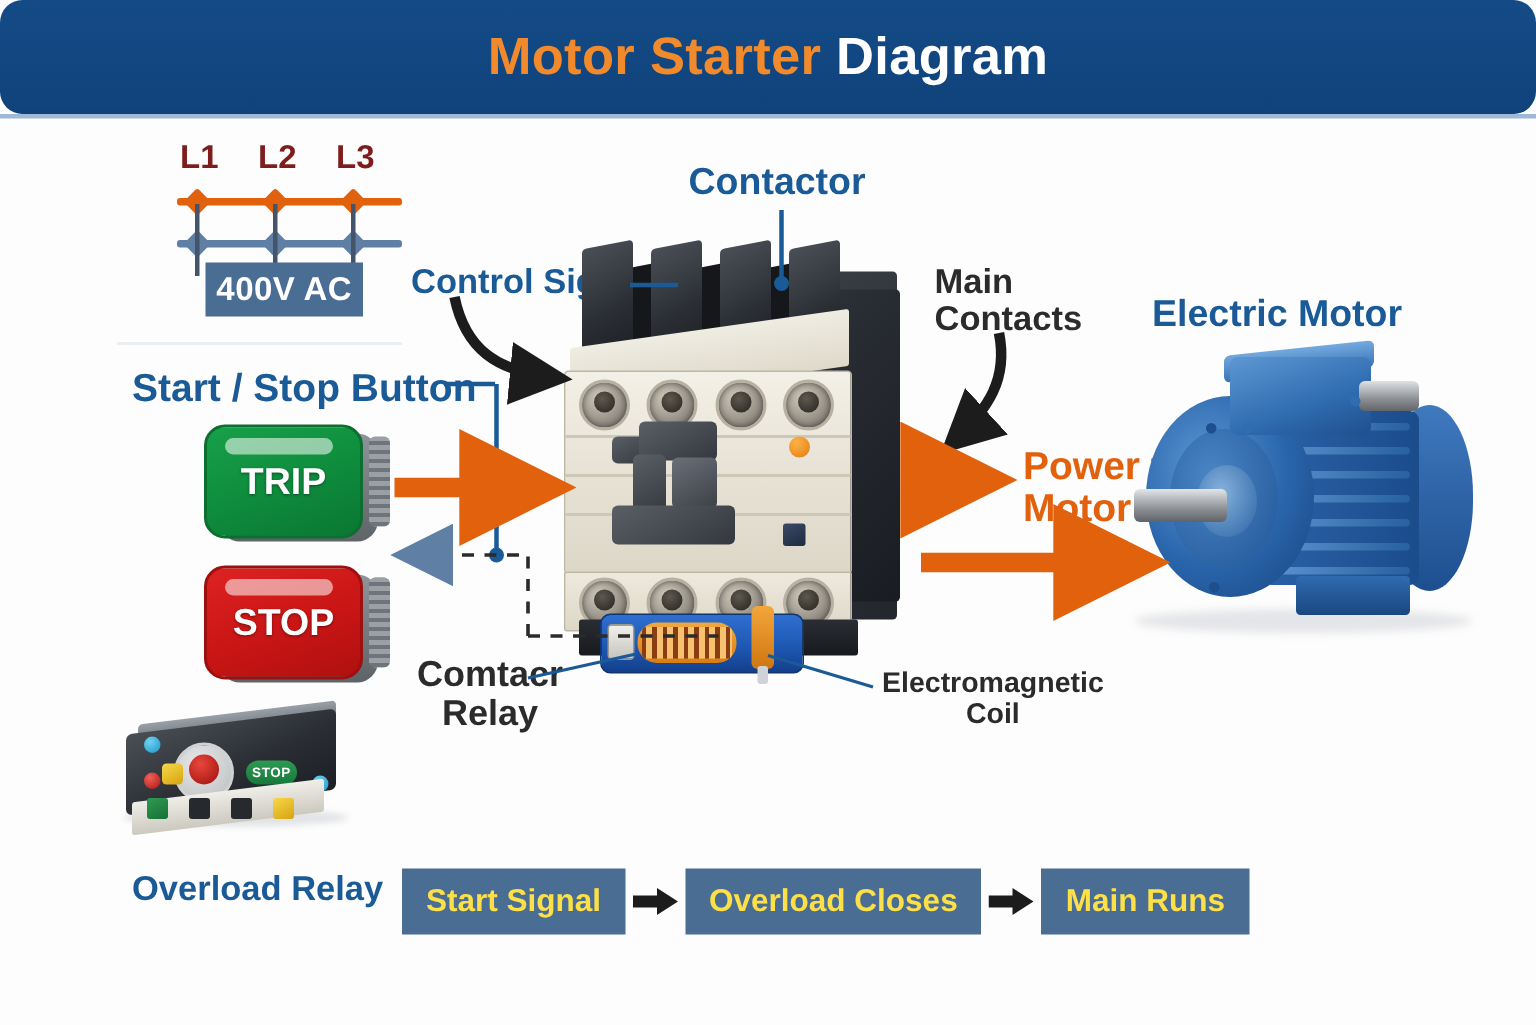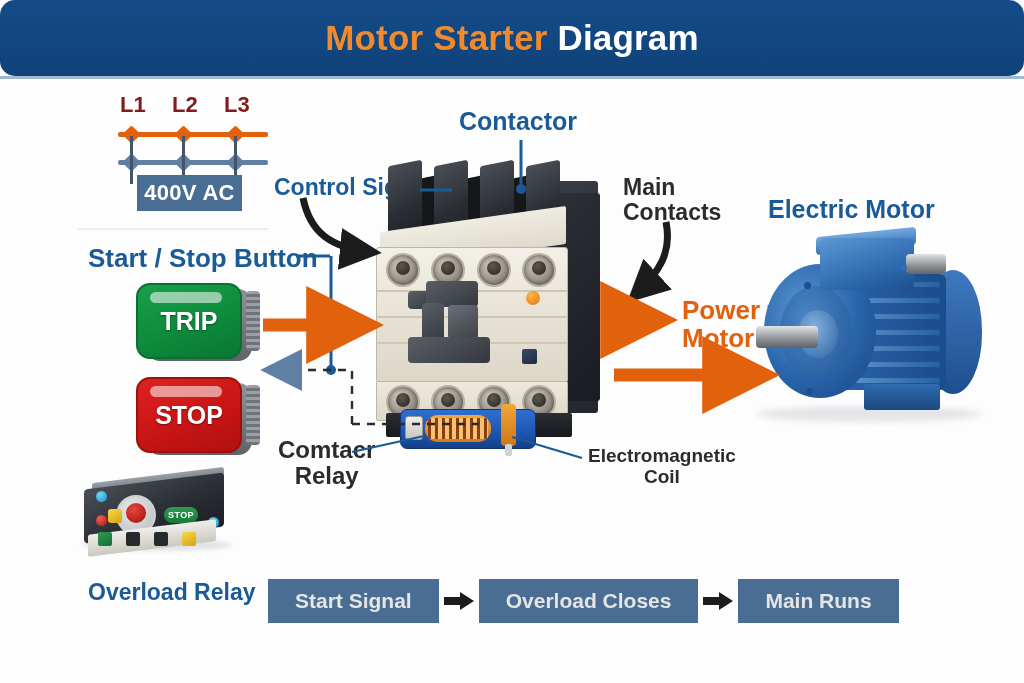--- a/index.html
+++ b/index.html
@@ -154,22 +154,22 @@
     background:linear-gradient(180deg,#e0e2e4,#8c9095 60%,#62666a);}
   .m-foot{position:absolute;left:118px;top:146px;width:76px;height:26px;border-radius:3px;
     background:linear-gradient(180deg,#2f6cb0,#1a477f);}
   .m-bolt{position:absolute;width:7px;height:7px;border-radius:50%;background:#1d4f8f;}
 
   
   svg.overlay{position:absolute;left:0;top:0;width:1024px;height:683px;pointer-events:none;}
 
   
   .flow{position:absolute;left:268px;top:579px;height:44px;display:flex;align-items:center;}
-  .flow-box{height:44px;background:#4a6d94;color:#e5e5e5;font-size:21px;font-weight:bold;
-    display:flex;align-items:center;justify-content:center;padding:0 27px;white-space:nowrap;}
+  .flow-box{height:44px;background:#4a6d94;color:#fde047;font-size:21px;font-weight:bold;
+    display:flex;align-items:center;justify-content:center;padding:0 16px;white-space:nowrap;}
   .flow-arrow{width:40px;height:44px;display:flex;align-items:center;justify-content:center;}
 </style>
 </head>
 <body>
 
 <div id="page">
 
   <div class="banner">
     <div class="banner-title"><span class="t-orange">Motor Starter </span><span class="t-white">Diagram</span></div>
   </div>

